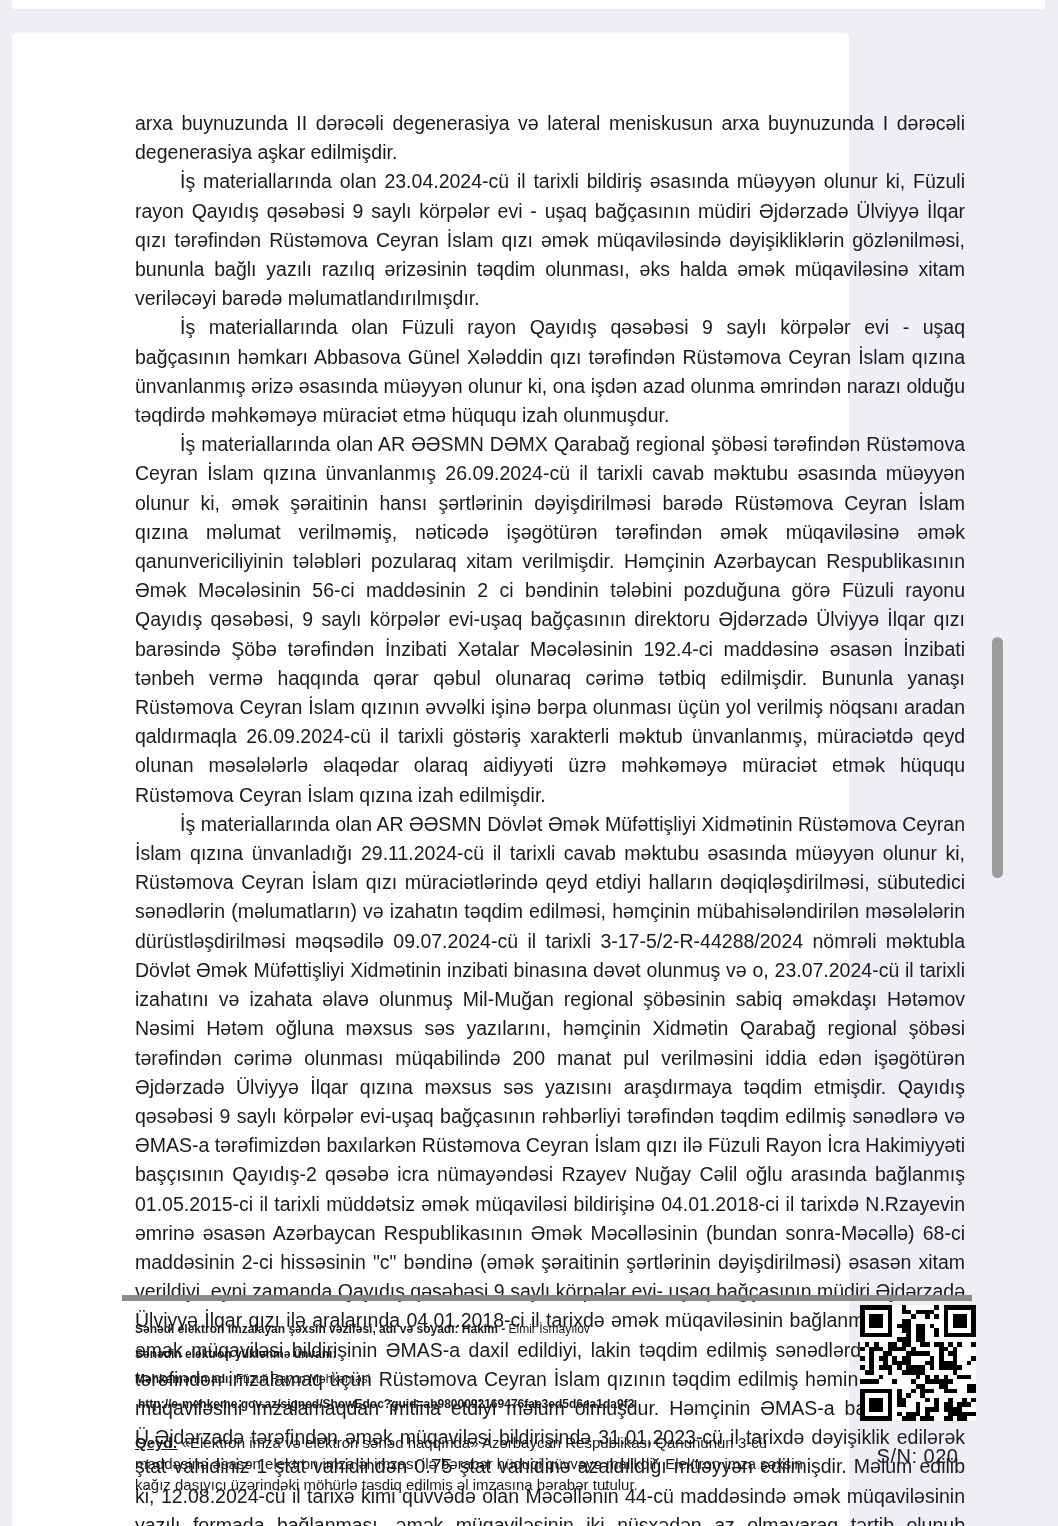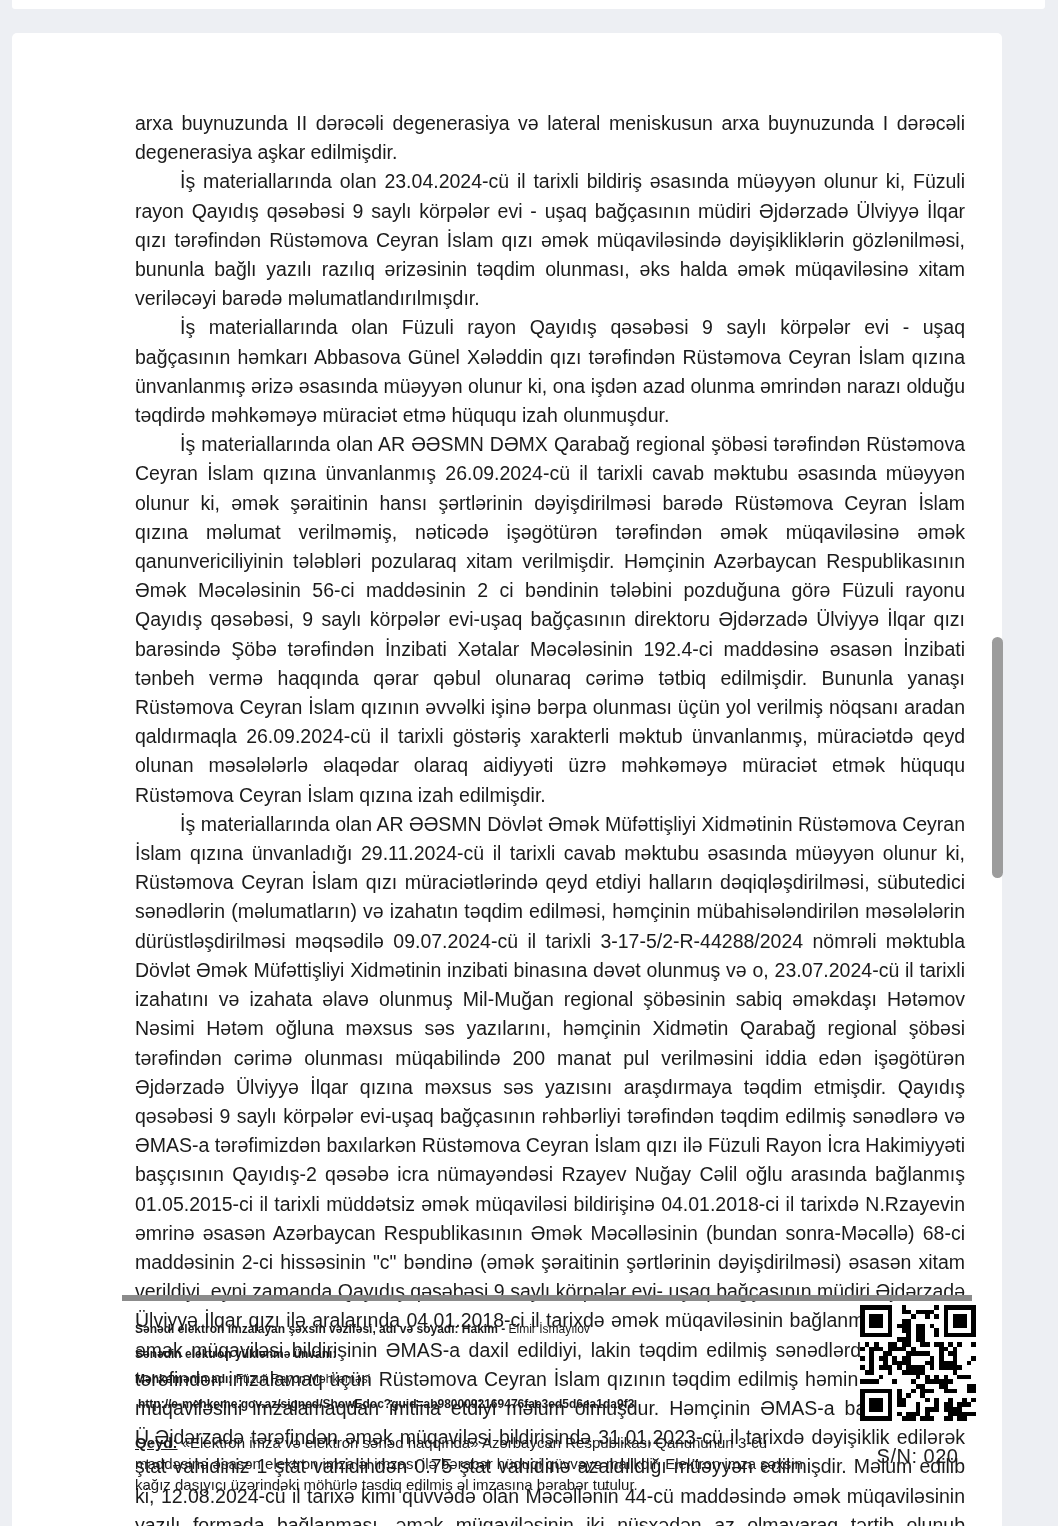--- a/index.html
+++ b/index.html
@@ -8,21 +8,21 @@
     font-family: "Liberation Sans", "DejaVu Sans", sans-serif;
     background:#edeff3;
     position:relative;
     overflow:hidden;
   }
   .top-strip {
     position:absolute; left:12px; top:0; width:1033px; height:9px;
     background:#ffffff; border-radius:0 0 3px 3px;
   }
   .page {
-    position:absolute; left:12px; top:33px; width:990px; height:1493px;
+    position:absolute; left:12px; top:33px; width:837px; height:1493px;
     background:#ffffff; border-radius:5px 5px 0 0;
   }
   .body-text {
     position:absolute; left:123px; top:76px; width:830px;
     font-size:19.5px; line-height:29.2px; color:#1b1b1b;
     text-align:justify;
   }
   .para { text-indent:45px; }
   .para.no-indent { text-indent:0; }
   .separator {

